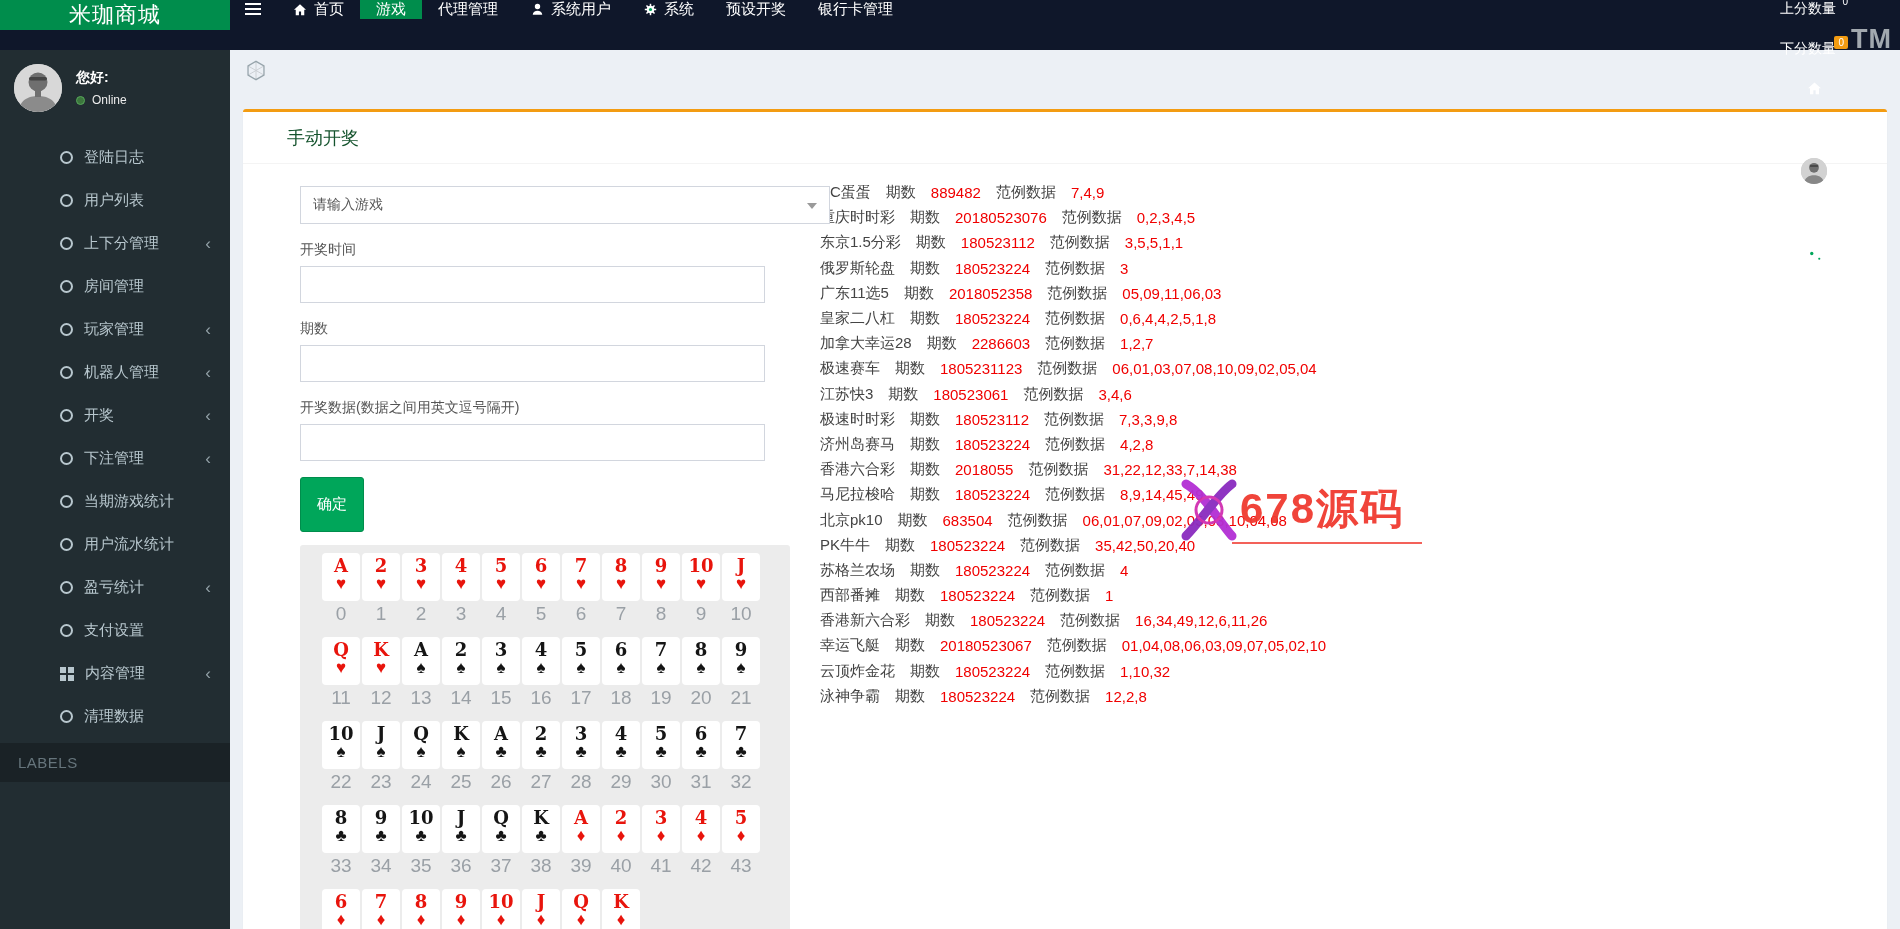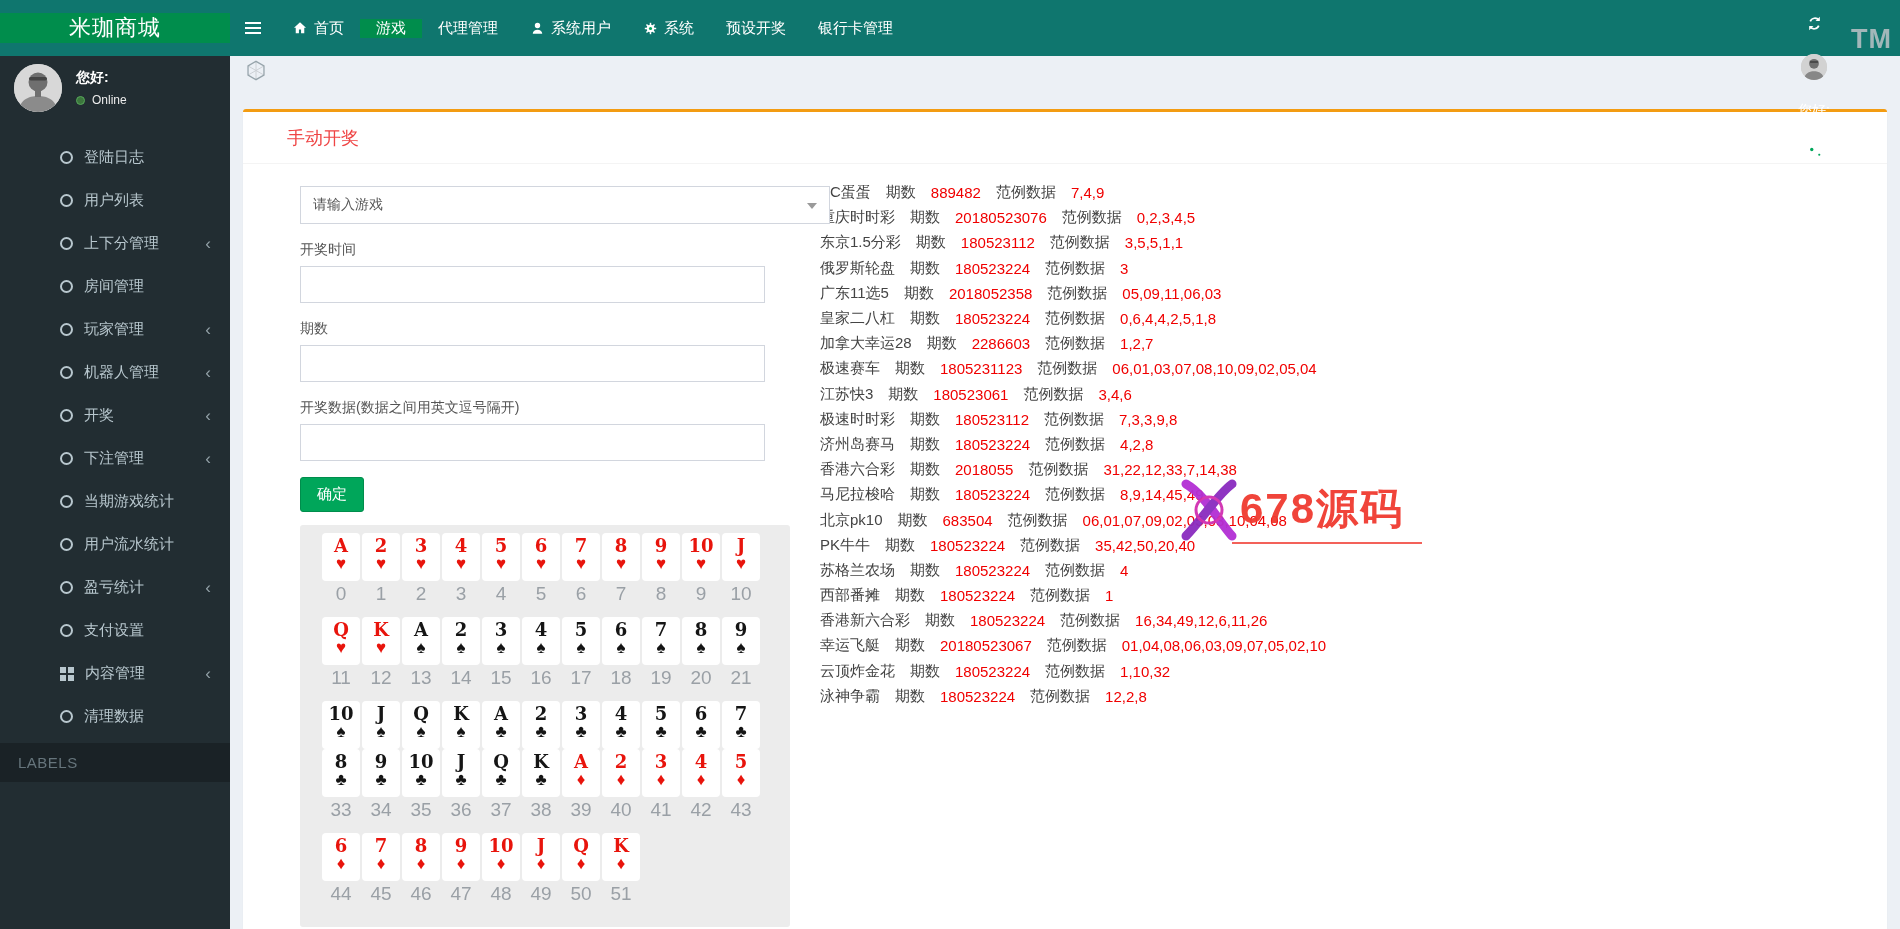--- a/index.html
+++ b/index.html
@@ -1,21 +1,21 @@
 <!DOCTYPE html>
 <html><head>
 <meta charset="utf-8">
 <style>
   * { box-sizing: border-box; margin: 0; padding: 0; }
   html,body { width:1900px; height:929px; overflow:hidden;
     font-family:"Liberation Sans","DejaVu Sans",sans-serif; background:#ecf0f5; }
 
   
-  .navbar { position:fixed; top:0; left:0; width:1900px; height:56px;
-    background:#0f766e; display:flex; align-items:center; z-index:50; }
+  .navbar { position:fixed; top:0; left:0; width:1900px; height:50px;
+    background:#0f172a; display:flex; align-items:flex-start; z-index:50; }
   .logo { width:230px; background:#008d4c; color:#fff; font-size:22px;
     display:flex; align-items:center; justify-content:center; letter-spacing:1px; }
   .hamburger { width:46px; display:flex; align-items:center; justify-content:center;
     cursor:pointer; }
   .hamburger .bars { width:16px; }
   .hamburger .bars div { height:2px; background:#fff; margin:3px 0; }
   .nav-items { display:flex; align-items:stretch; }
   .nav-item { display:flex; align-items:center; gap:6px; padding:0 16px;
     color:#fff; font-size:15px; text-decoration:none; cursor:pointer; }
   .nav-item.active { background:#008d4c; }
@@ -58,36 +58,36 @@
     padding:11px 18px; letter-spacing:.5px; }
 
   
   .content-wrapper { position:absolute; left:230px; top:50px; width:1670px;
     height:879px; background:#ecf0f5; }
   .content-header { padding:9px 15px; }
   .box { margin:14px 13px 0 13px; background:#fff; border-top:3px solid #f39c12;
     border-radius:3px; box-shadow:0 1px 1px rgba(0,0,0,.1); height:860px;
     overflow:hidden; }
   .box-header { padding:14px 20px 13px 44px; border-bottom:1px solid #f4f4f4; }
-  .box-title { font-size:18px; color:#ef4444; font-weight:normal; }
+  .box-title { font-size:18px; color:#14532d; font-weight:normal; }
   .box-body { display:flex; padding:10px 20px 0 57px; }
 
   
   .form-col { width:520px; flex:none; }
   .select-box { width:530px; height:38px; border:1px solid #d2d6de; background:#fff;
     display:flex; align-items:center; padding:0 30px 0 12px; font-size:14px;
     color:#555; position:relative; cursor:pointer; margin-top:12px; }
   .select-caret { position:absolute; right:12px; top:16px; width:0; height:0;
     border-left:5px solid transparent; border-right:5px solid transparent;
     border-top:6px solid #9a9a9a; }
   .form-label { margin-top:17px; font-size:14px; color:#555; }
   .text-input { width:465px; height:37px; border:1px solid #d2d6de; background:#fff;
     margin-top:7px; font-size:14px; padding:0 10px; color:#333; display:block; }
   .submit-btn { margin-top:16px; background:#00a65a; border:1px solid #008d4c;
-    color:#fff; font-size:15px; padding:7px 16px; border-radius:3px; cursor:pointer; }
+    color:#fff; font-size:15px; padding:17px 16px; border-radius:3px; cursor:pointer; }
 
   
   .card-panel { margin-top:13px; width:490px; background:#ececec; border-radius:3px;
     padding:8px 0 10px 22px; }
   .card-row { display:flex; gap:2px; }
   .card-tile { width:38px; height:48px; background:#fff; border-radius:4px;
     text-align:center; padding-top:4px; color:#151515; flex:none; }
   .card-tile .rank { font-family:"DejaVu Serif","Liberation Serif",serif;
     font-weight:bold; font-size:18px; line-height:1.05; display:block; }
   .card-tile .suit { font-size:17px; line-height:1; display:block; margin-top:-1px; }
@@ -507,20 +507,33 @@
               </div>
               <div class="card-tile">
                 <span class="rank">6</span>
                 <span class="suit">♣</span>
               </div>
               <div class="card-tile">
                 <span class="rank">7</span>
                 <span class="suit">♣</span>
               </div>
             </div>
+            <div class="index-row">
+              <span class="index-cell">22</span>
+              <span class="index-cell">23</span>
+              <span class="index-cell">24</span>
+              <span class="index-cell">25</span>
+              <span class="index-cell">26</span>
+              <span class="index-cell">27</span>
+              <span class="index-cell">28</span>
+              <span class="index-cell">29</span>
+              <span class="index-cell">30</span>
+              <span class="index-cell">31</span>
+              <span class="index-cell">32</span>
+            </div>
             <div class="card-row">
               <div class="card-tile">
                 <span class="rank">8</span>
                 <span class="suit">♣</span>
               </div>
               <div class="card-tile">
                 <span class="rank">9</span>
                 <span class="suit">♣</span>
               </div>
               <div class="card-tile">

